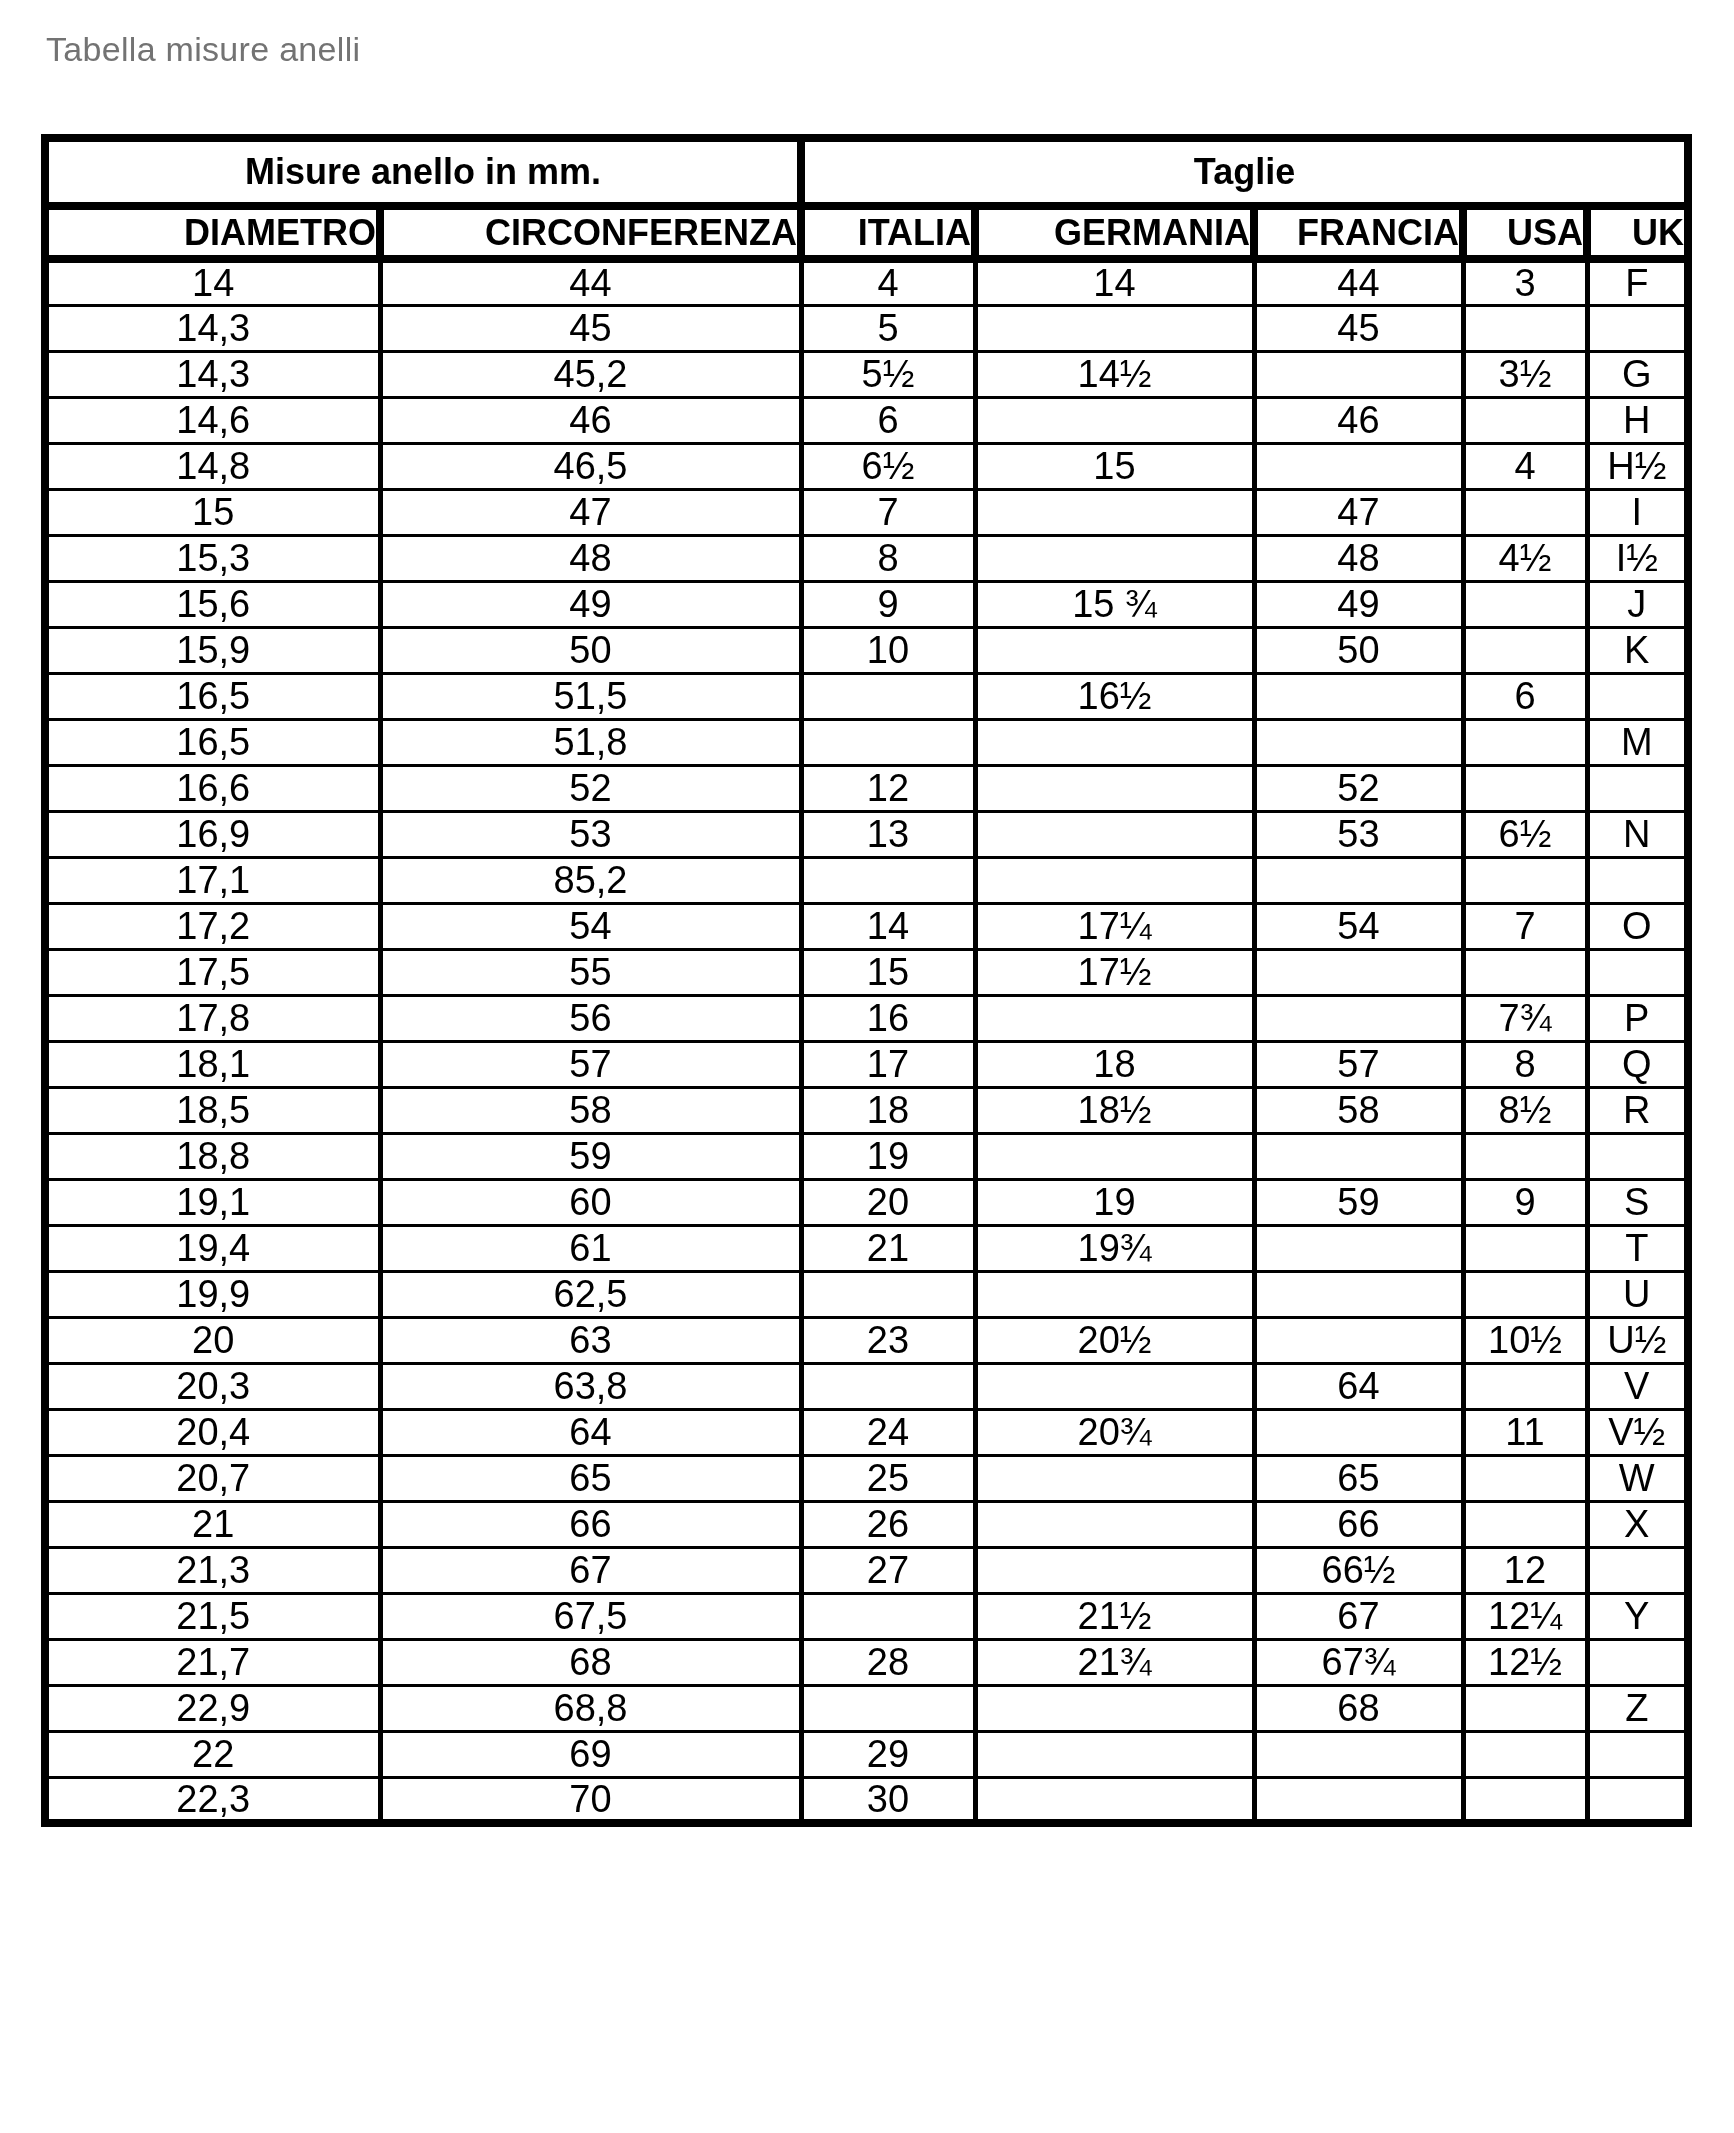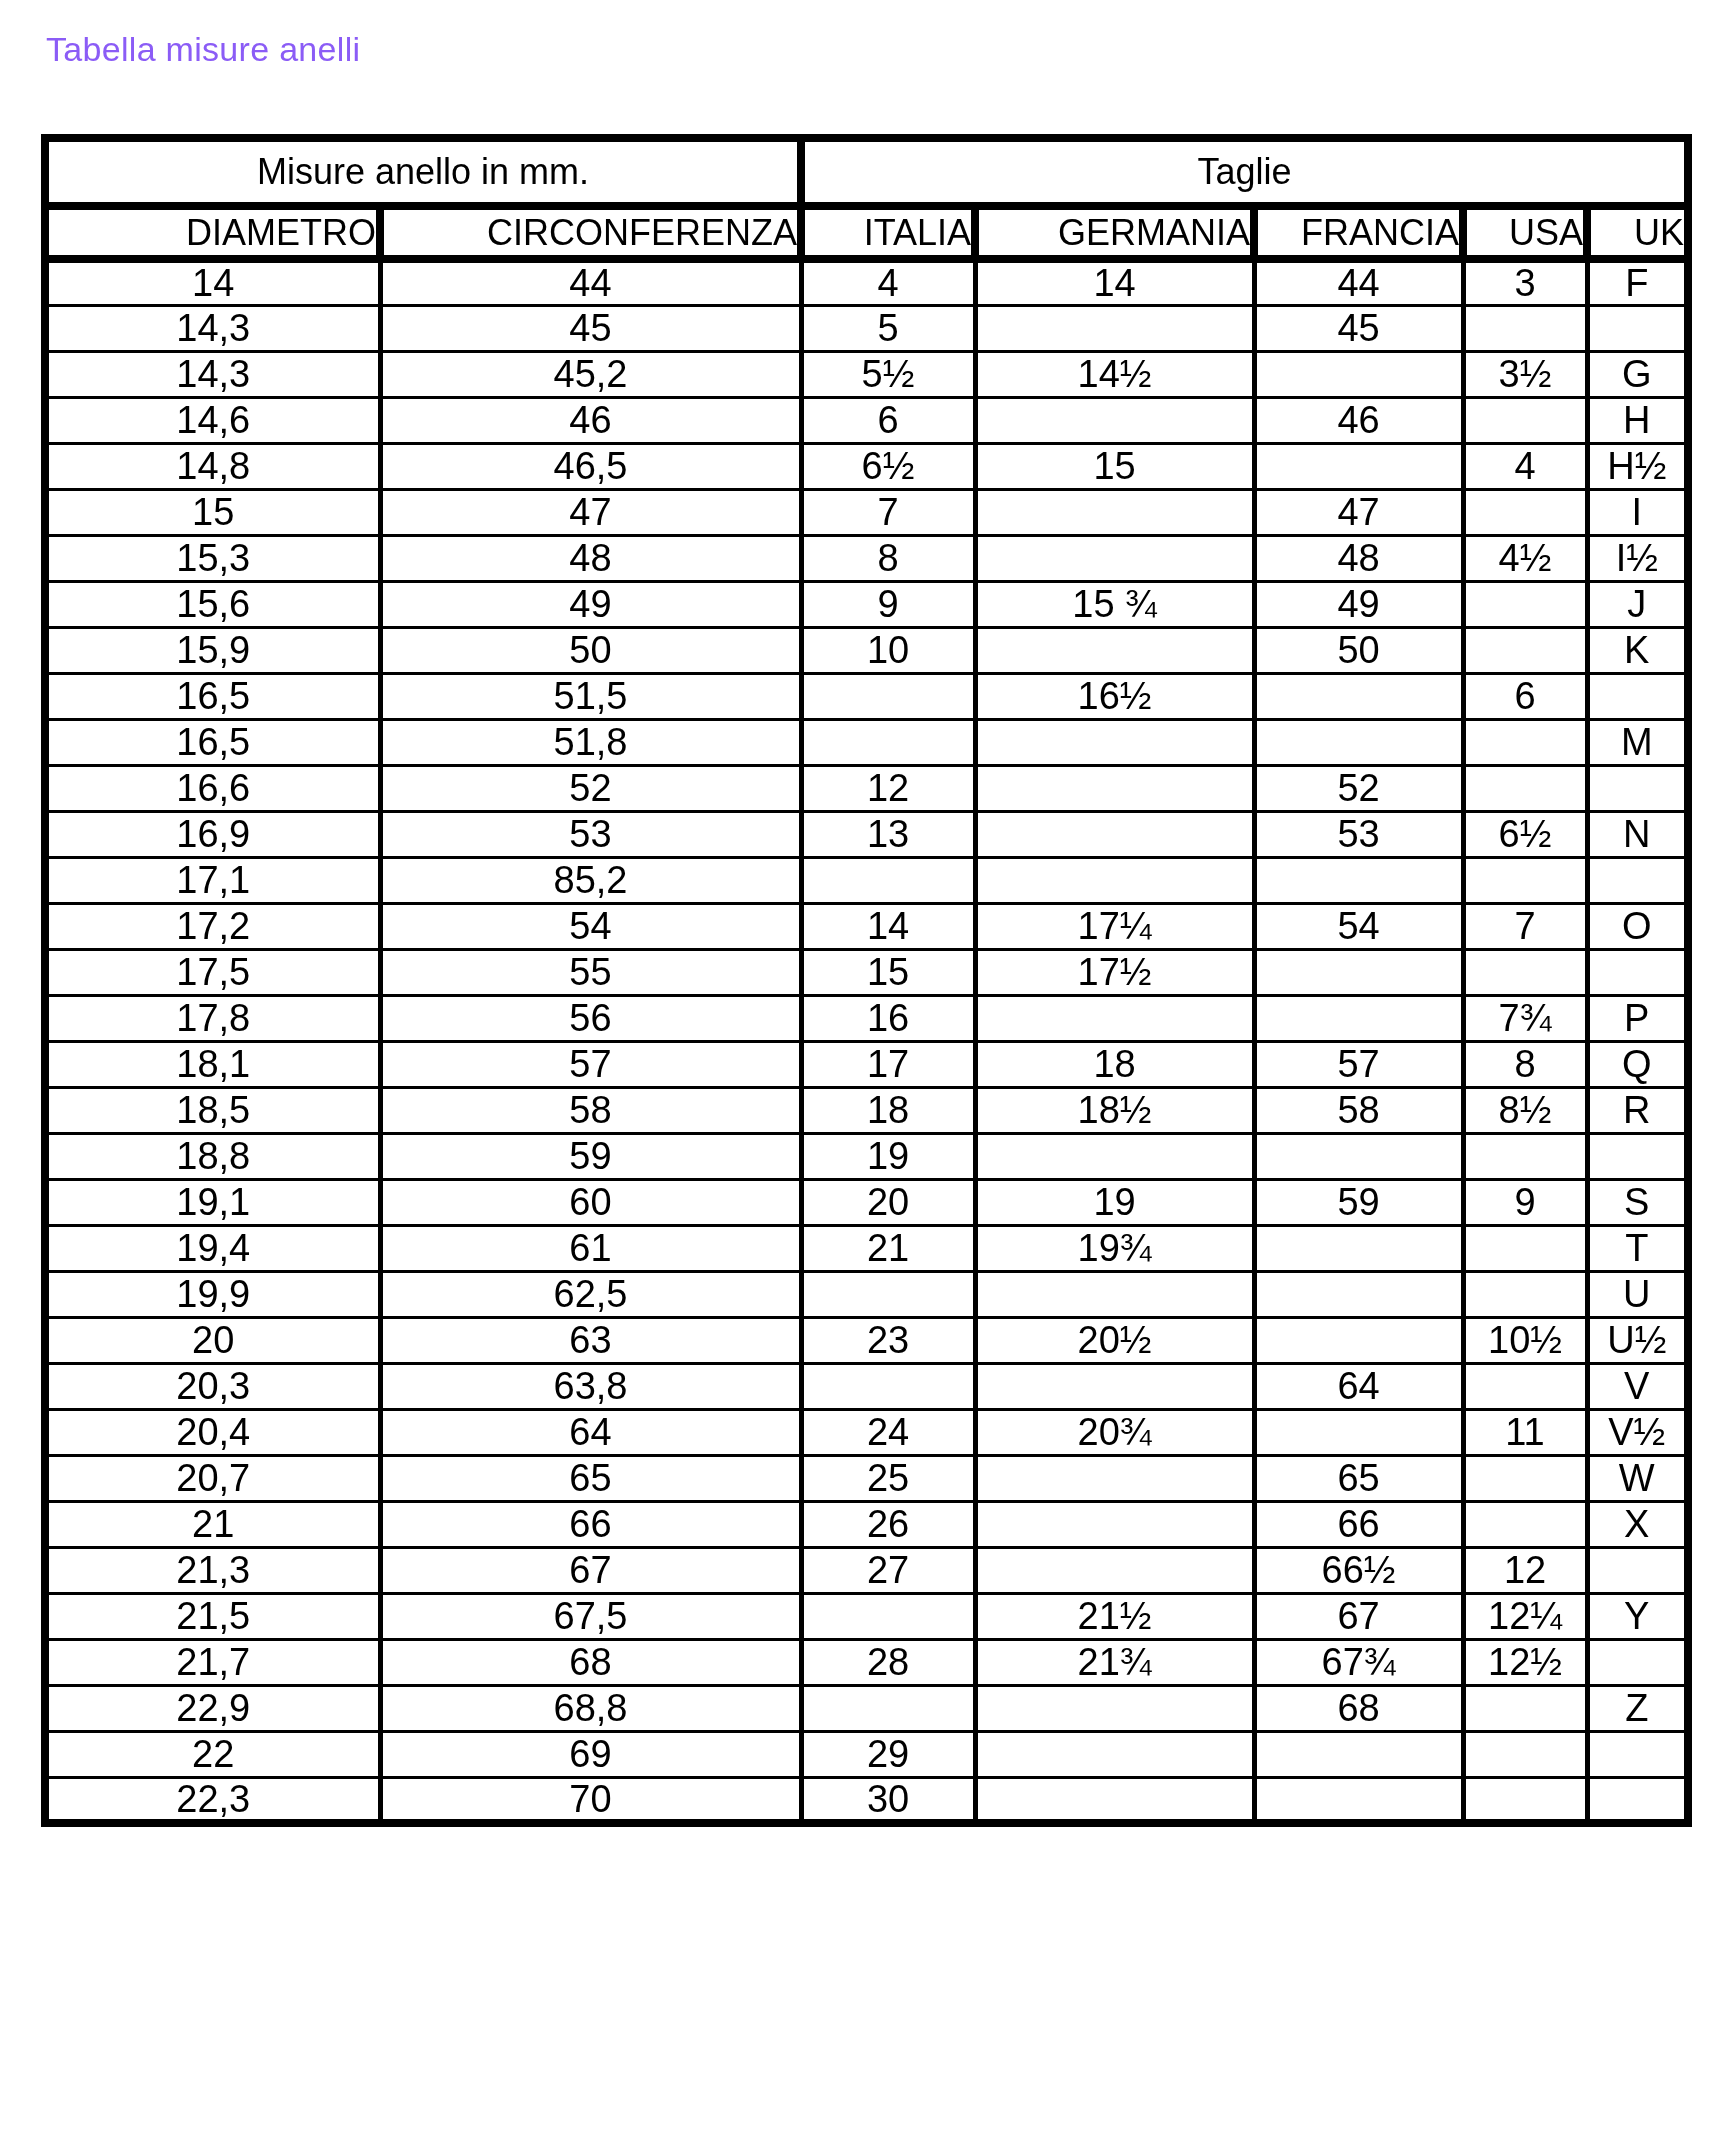--- a/index.html
+++ b/index.html
@@ -9,34 +9,34 @@
     font-family: "Liberation Sans", sans-serif;
     color: #000000;
     position: relative;
     overflow: hidden;
   }
   .title {
     position: absolute;
     left: 46px; top: 30px;
     font-size: 34px;
     font-weight: normal;
-    color: #8b5cf6;
+    color: #737373;
     letter-spacing: 0.3px;
   }
   table.ring-table {
     position: absolute;
     left: 41px; top: 134px;
     width: 1643px;
     border-collapse: collapse;
     table-layout: fixed;
     border: 8px solid #000;
   }
   thead th {
     border: 8px solid #000;
-    font-weight: normal;
+    font-weight: bold;
     text-align: center;
     vertical-align: middle;
     padding: 0;
     background: #fff;
   }
   th.group-th { height: 68px; font-size: 36px; }
   th.col-th   { height: 53px; font-size: 36px; text-align: right; }
   tbody td {
     border: 3.6px solid #000;
     border-left-width: 5.3px;

